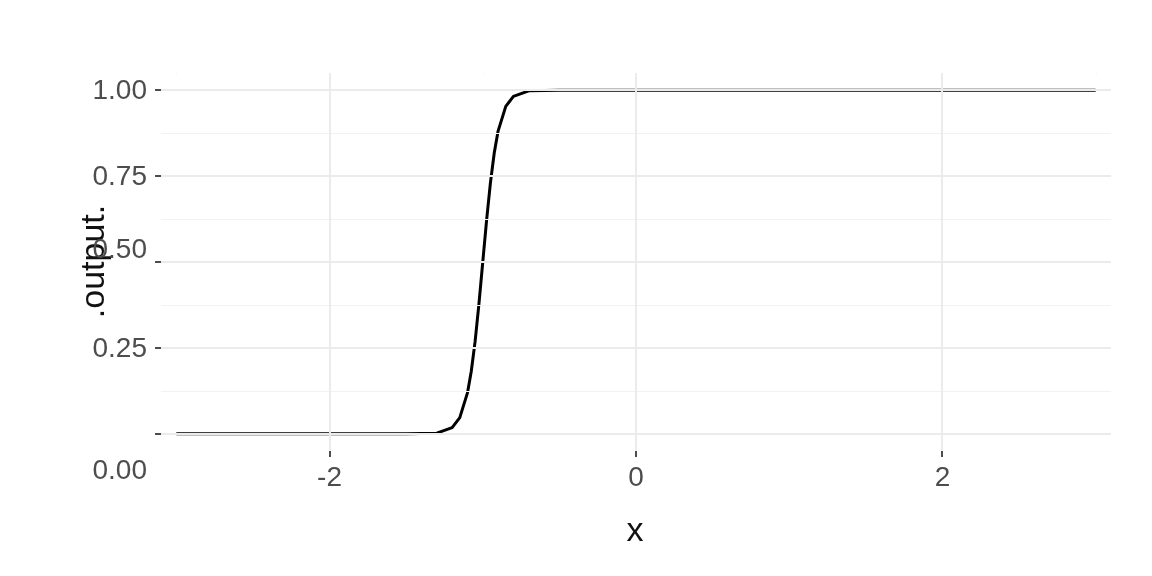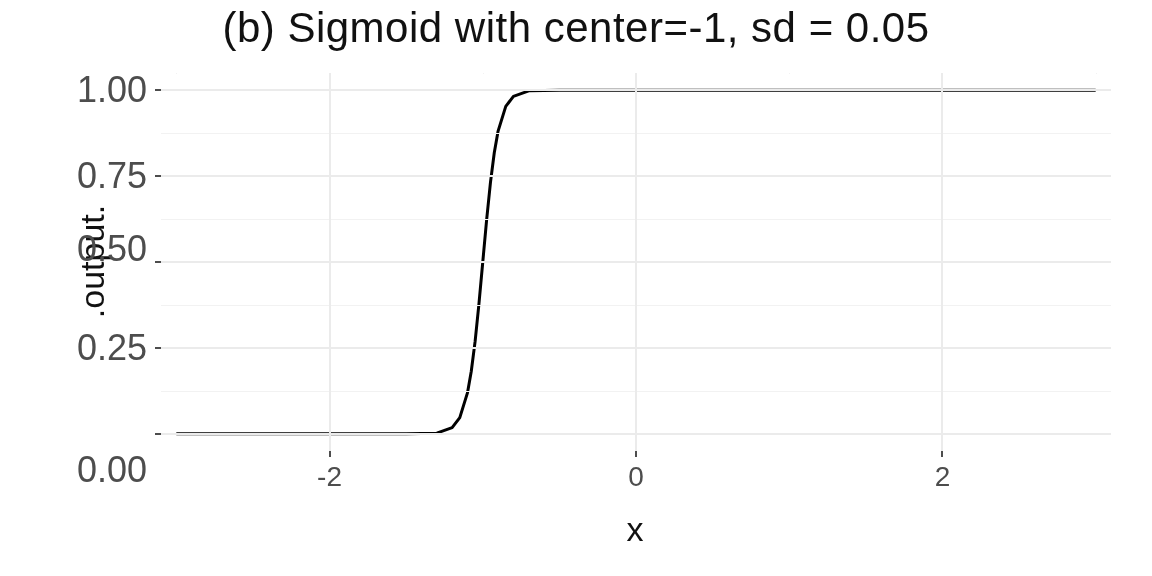--- a/index.html
+++ b/index.html
@@ -41,21 +41,21 @@
   .grid-h { left: 0; width: 100%; height: 2px; }
   .grid-v { top: 0; height: 100%; width: 2px; }
   .grid-h.minor, .grid-v.minor { background: #f2f2f2; height:1px; }
   .grid-v.minor { width:1px; }
 
   .axis-tick-y {
     position: absolute;
     right: 100%;
     transform: translateY(-50%);
     padding-right: 14px;
-    font-size: 36px;
+    font-size: 28px;
     color: #4d4d4d;
     white-space: nowrap;
   }
   .axis-tick-x {
     position: absolute;
     top: 100%;
     transform: translateX(-50%);
     padding-top: 10px;
     font-size: 28px;
     color: #4d4d4d;
@@ -105,21 +105,20 @@
     left: 0; top: 0;
     width: 100%; height: 100%;
     overflow: visible;
   }
 </style>
 </head>
 <body>
 
 <div class="chart-wrap">
 
-  <div class="title">(b) Sigmoid with center=-1, sd = 0.05</div>
 
   <div class="ylab">
     <span>.output.</span>
   </div>
 
   <div class="plot-area" id="plot">
     <svg class="curve" id="curve-svg" viewBox="0 0 950 378">
         <path d="M15.32 360.82 L91.94 360.82 L168.55 360.82 L245.16 360.82 L275.81 360.13 L291.13 354.63 L298.79 344.67 L306.45 319.93 L310.28 298.28 L314.11 268.38 L317.94 230.92 L321.77 189.00 L325.60 147.08 L329.44 109.62 L333.27 79.72 L337.10 58.07 L344.76 33.33 L352.42 23.37 L367.74 17.87 L398.39 17.18 L475.00 17.18 L628.23 17.18 L781.45 17.18 L934.68 17.18 " fill="none" stroke="#000000" stroke-width="3" stroke-linejoin="round"></path>
       </svg>
   <div class="grid-h" style="top: 359.818px;"></div>

